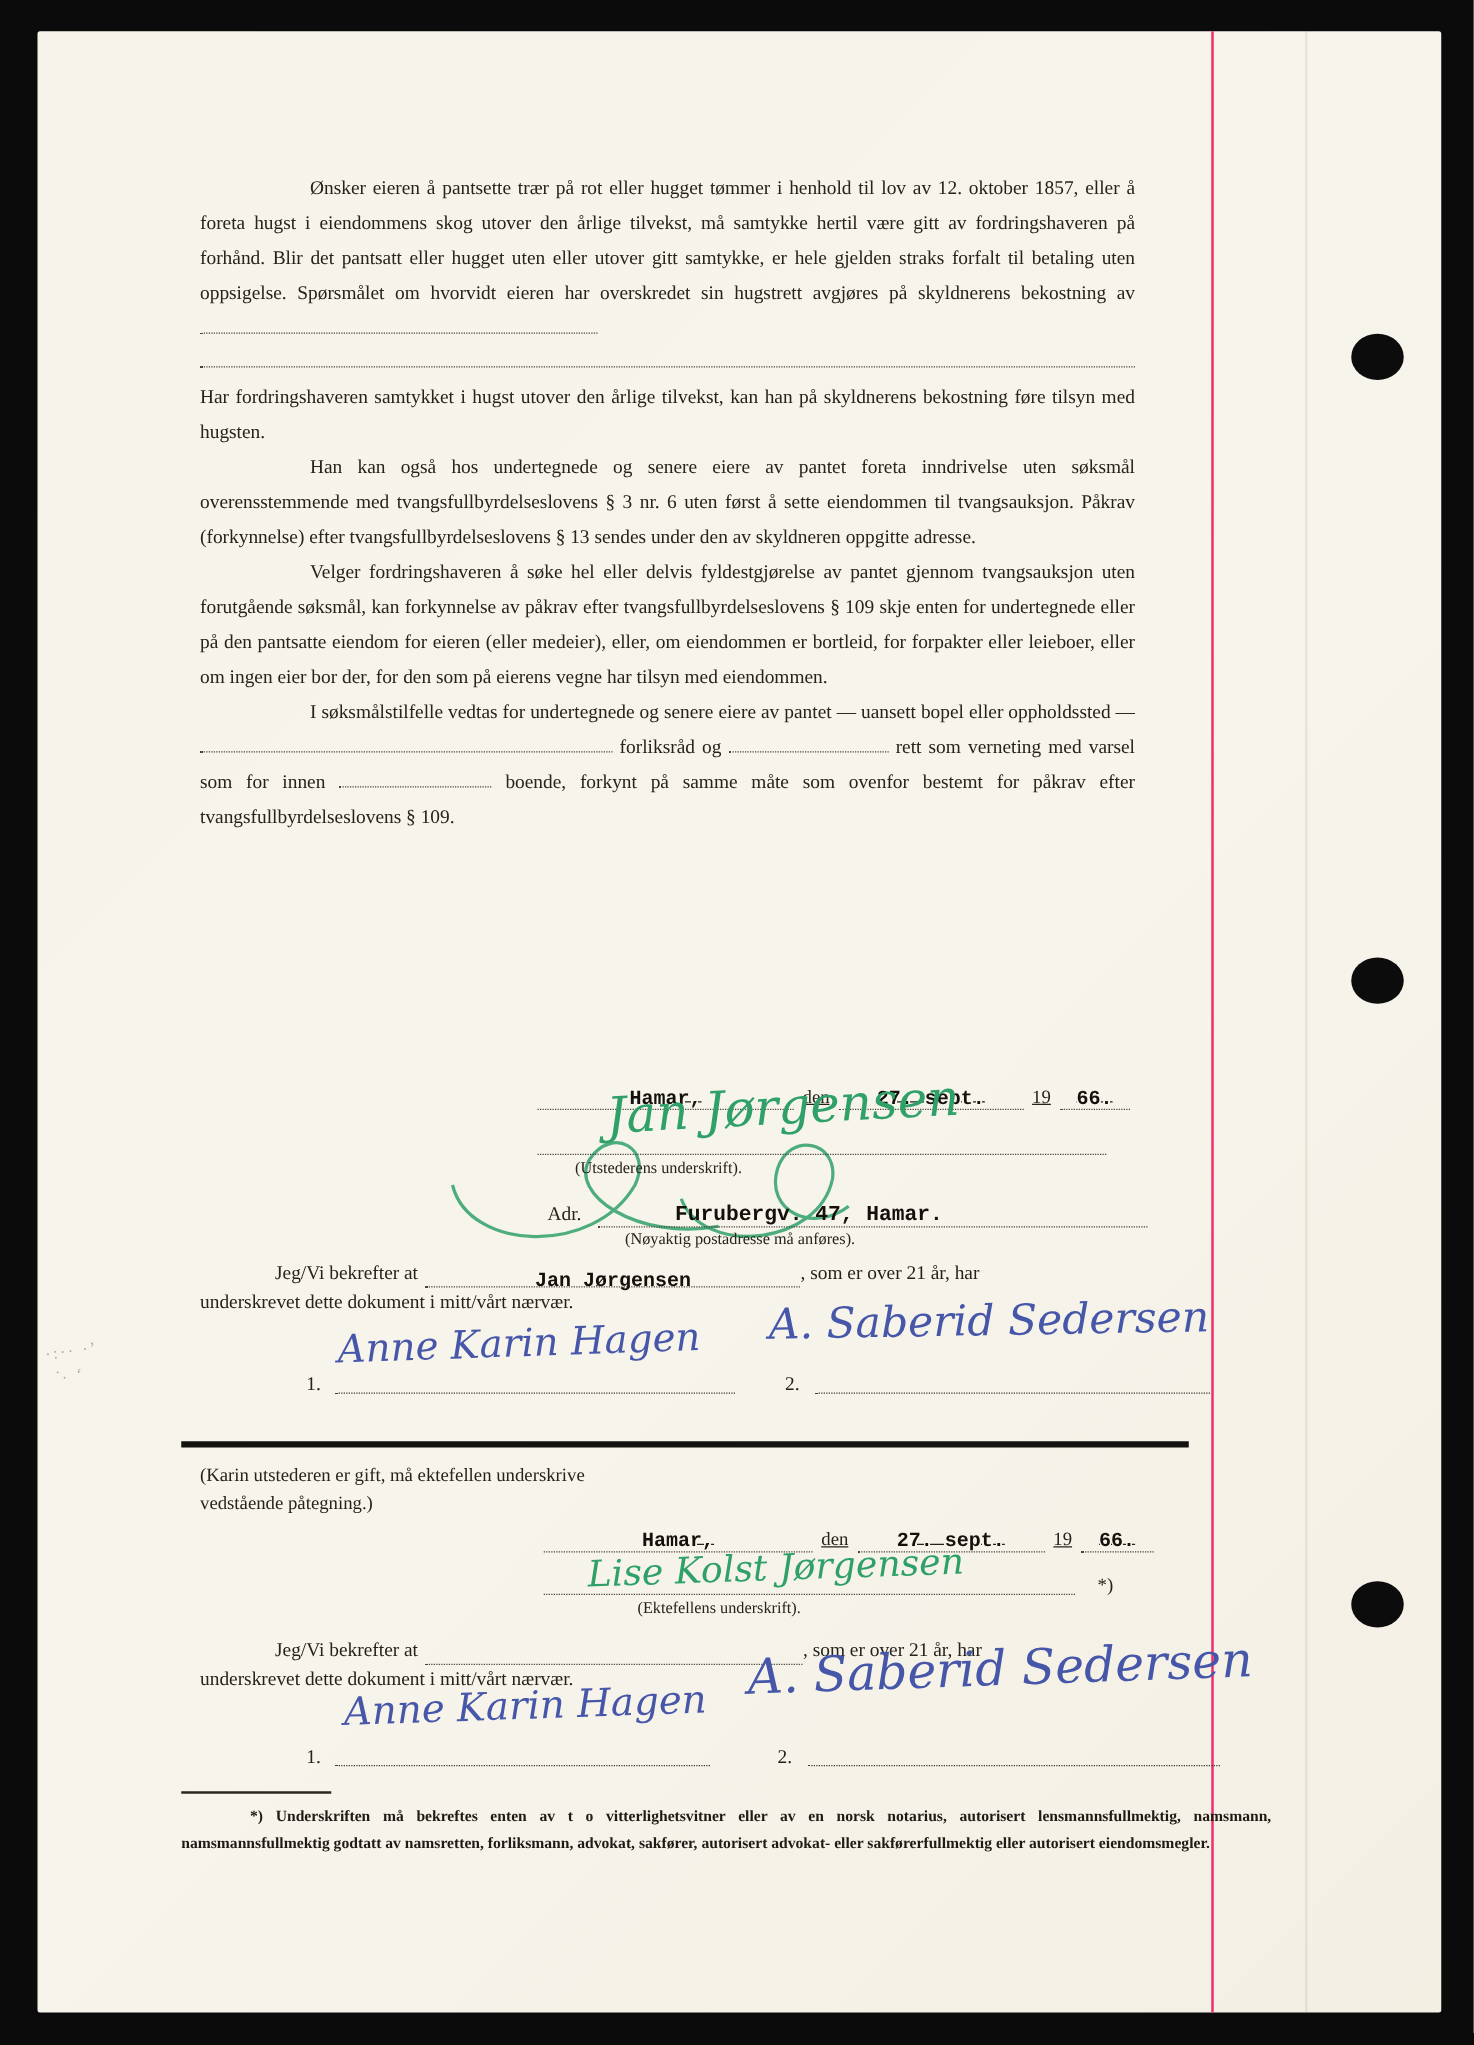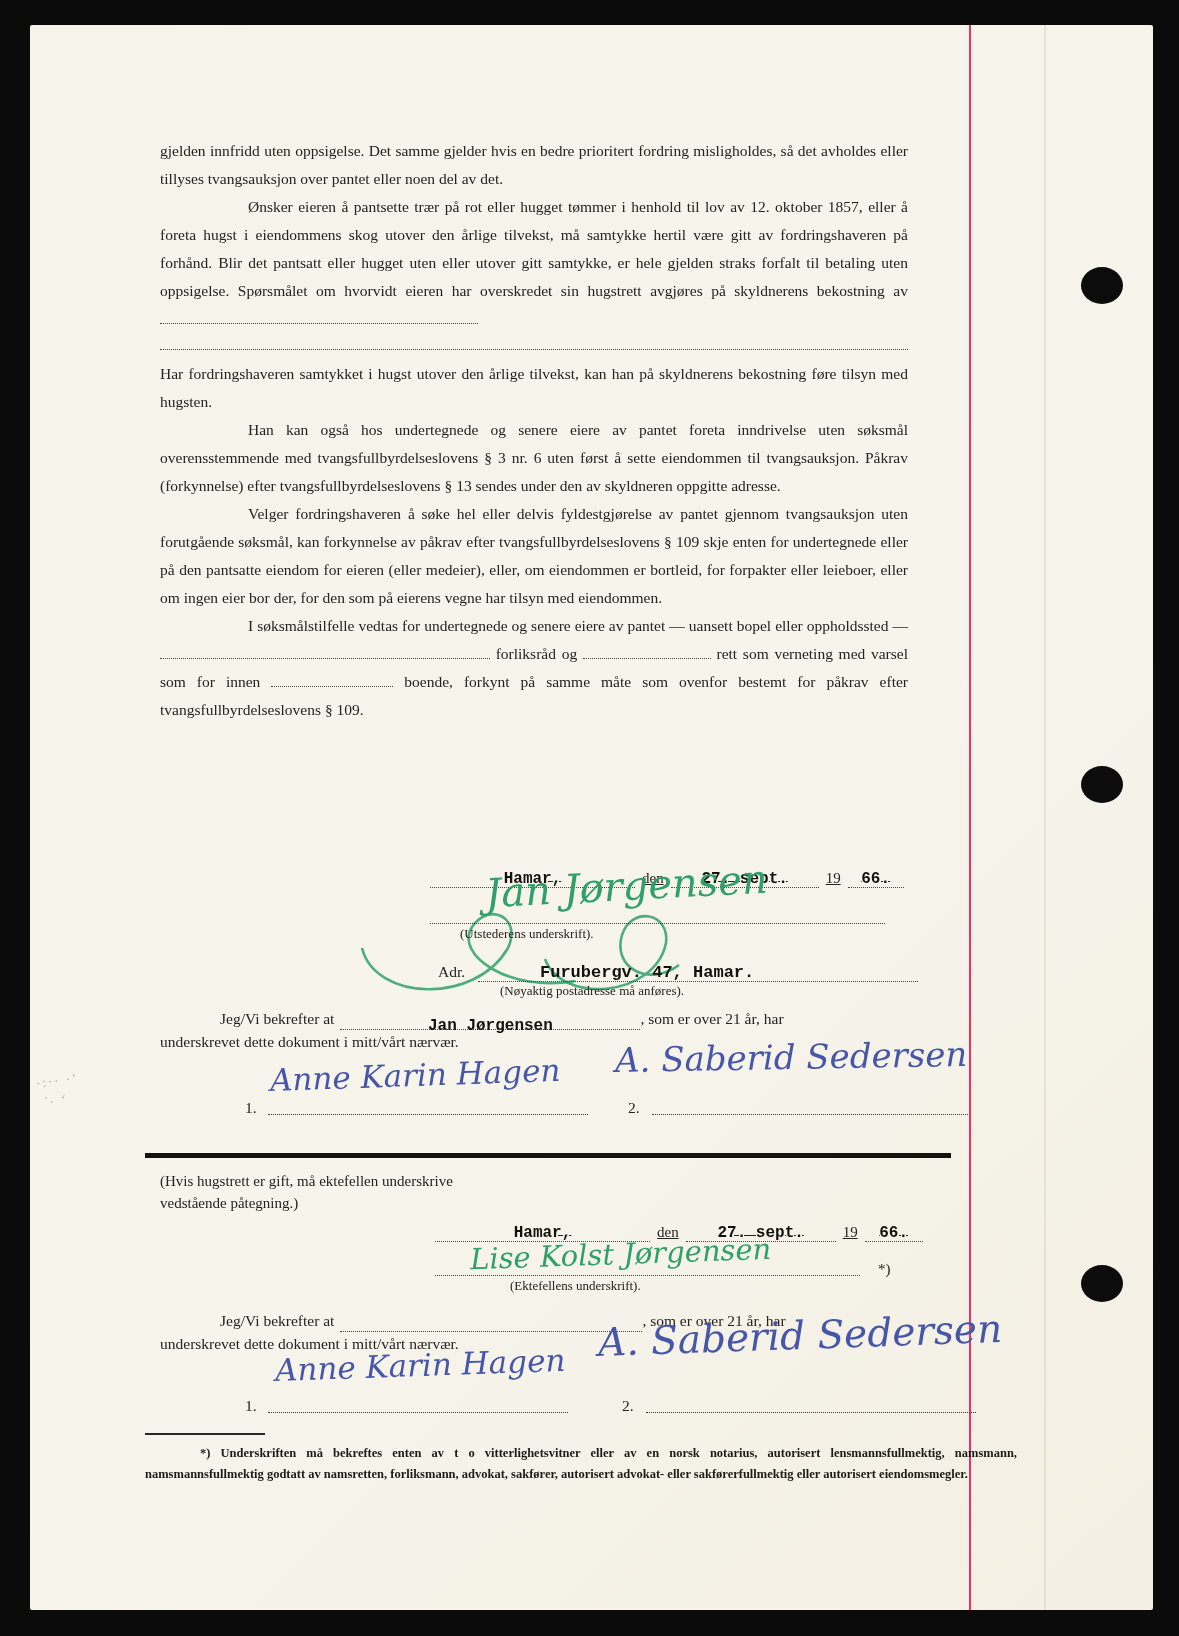--- a/index.html
+++ b/index.html
@@ -127,21 +127,20 @@
 <div class="stage">
   <div class="paper">
 
     <div class="margin-line"></div>
     <div class="crease"></div>
     <div class="punch p1"></div>
     <div class="punch p2"></div>
     <div class="punch p3"></div>
 
     <div class="bodytext">
-      <p>gjelden innfridd uten oppsigelse.  Det samme gjelder hvis en bedre prioritert fordring misligholdes, så det avholdes eller tillyses tvangsauksjon over pantet eller noen del av det.</p>
       <p class="indent"><span>Ønsker eieren å pantsette trær på rot eller hugget tømmer i henhold til lov av 12. oktober 1857, eller å foreta hugst i eiendommens skog utover den årlige tilvekst, må samtykke hertil være gitt av fordringshaveren på forhånd.  Blir det pantsatt eller hugget uten eller utover gitt samtykke, er hele gjelden straks forfalt til betaling uten oppsigelse.  Spørsmålet om hvorvidt eieren har overskredet sin hugstrett avgjøres på skyldnerens bekostning av</span> <span class="dotfill" style="width:318px"></span></p>
       <div class="dotrule"></div>
       <p>Har fordringshaveren samtykket i hugst utover den årlige tilvekst, kan han på skyldnerens bekostning føre tilsyn med hugsten.</p>
       <p class="indent">Han kan også hos undertegnede og senere eiere av pantet foreta inndrivelse uten søksmål overensstemmende med tvangsfullbyrdelseslovens § 3 nr. 6 uten først å sette eiendommen til tvangsauksjon.  Påkrav (forkynnelse) efter tvangsfullbyrdelseslovens § 13 sendes under den av skyldneren oppgitte adresse.</p>
       <p class="indent">Velger fordringshaveren å søke hel eller delvis fyldestgjørelse av pantet gjennom tvangsauksjon uten forutgående søksmål, kan forkynnelse av påkrav efter tvangsfullbyrdelseslovens § 109 skje enten for undertegnede eller på den pantsatte eiendom for eieren (eller medeier), eller, om eiendommen er bortleid, for forpakter eller leieboer, eller om ingen eier bor der, for den som på eierens vegne har tilsyn med eiendommen.</p>
       <p class="indent"><span>I søksmålstilfelle vedtas for undertegnede og senere eiere av pantet — uansett bopel eller oppholdssted — </span><span class="dotfill" style="width:330px"></span><span> forliksråd og </span><span class="dotfill" style="width:128px"></span><span> rett som verneting med varsel som for innen </span><span class="dotfill" style="width:122px"></span><span> boende, forkynt på samme måte som ovenfor bestemt for påkrav efter tvangsfullbyrdelseslovens § 109.</span></p>
     </div>
 
     <div class="dateline" style="left:400px;top:842px;">
       <span class="seg" style="width:205px"><span class="typed">Hamar,</span></span>
@@ -180,21 +179,21 @@
     <span class="hw blue" style="left:585px;top:1012px;font-size:34px;transform:rotate(-1deg)">A. Saberid Sedersen</span>
     <div class="witnessrow" style="top:1052px">
       <span class="num" style="left:85px">1.</span>
       <div class="wline" style="left:108px;width:320px"></div>
       <span class="num" style="left:468px">2.</span>
       <div class="wline" style="left:492px;width:316px"></div>
     </div>
 
     <div class="divider" style="top:1128px"></div>
 
-    <div class="spouse-note" style="top:1146px">(Hvis hugstrett er gift, må ektefellen underskrive vedstående påtegning.)</div>
+    <div class="spouse-note" style="top:1146px">(Karin utstederen er gift, må ektefellen underskrive vedstående påtegning.)</div>
 
     <div class="dateline" style="left:405px;top:1196px;">
       <span class="seg" style="width:215px"><span class="typed">Hamar,</span></span>
       <span class="plain">den</span>
       <span class="seg" style="width:150px"><span class="typed">27. sept.</span></span>
       <span class="plain">19</span>
       <span class="seg" style="width:58px"><span class="typed">66.</span></span>
     </div>
 
     <span class="hw green" style="left:440px;top:1212px;font-size:29px;transform:rotate(-2deg)">Lise Kolst Jørgensen</span>

